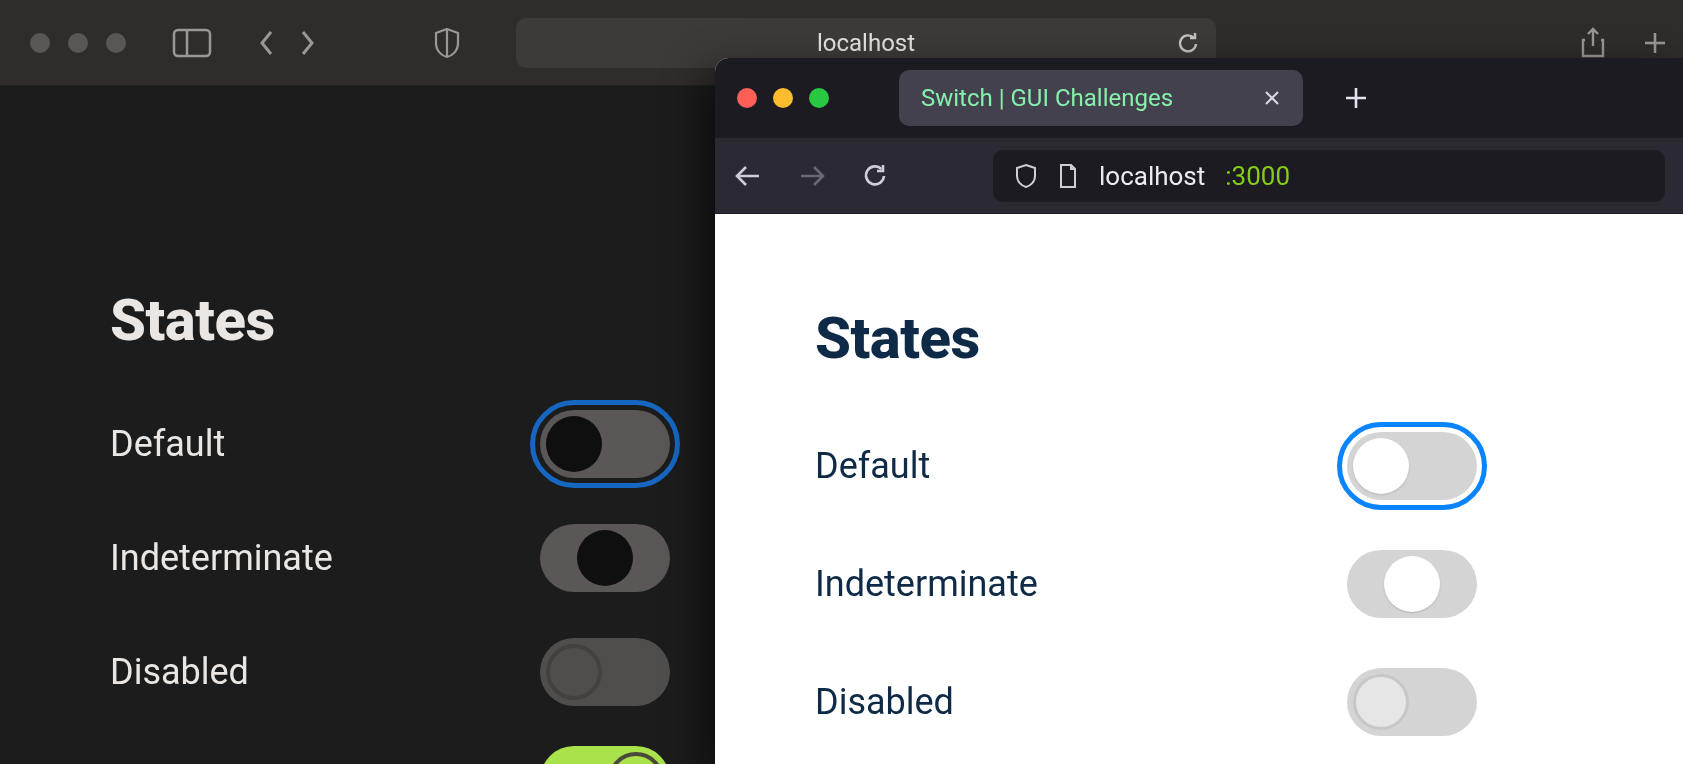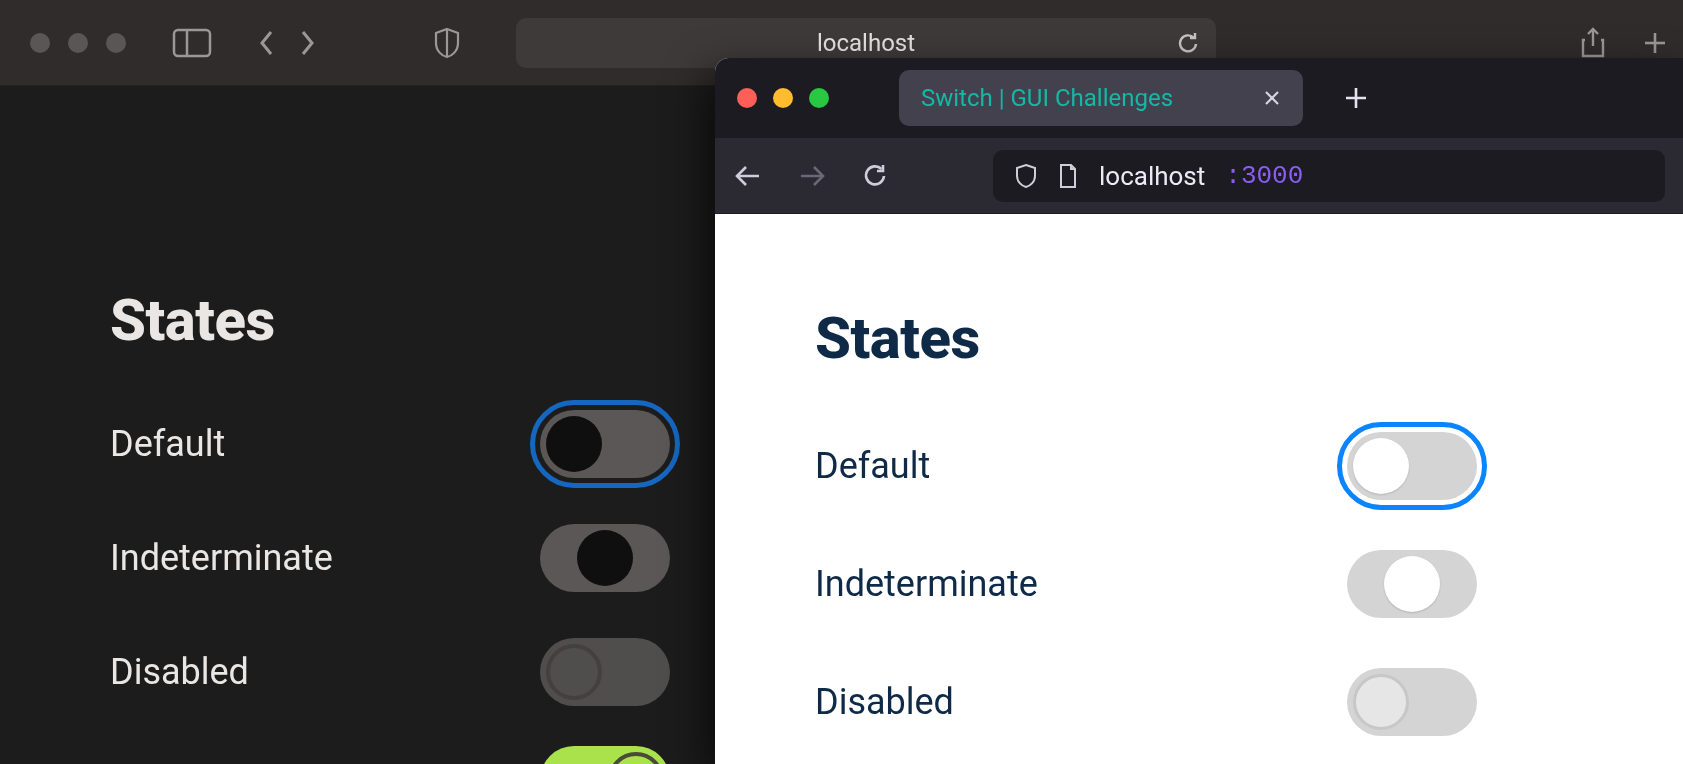--- a/index.html
+++ b/index.html
@@ -94,40 +94,40 @@
   .ff-traffic .dot { width: 20px; height: 20px; border-radius: 50%; }
   .ff-traffic .close { background: #ff5f57; }
   .ff-traffic .min   { background: #febc2e; }
   .ff-traffic .max   { background: #28c840; }
   .ff-tab {
     margin-left: 56px;
     background: #42414d;
     height: 56px; border-radius: 10px;
     display: flex; align-items: center; gap: 90px;
     padding: 8px 22px;
-    color: #14b8a6; font-size: 24px;
+    color: #86efac; font-size: 24px;
   }
   .ff-tab .x { color: #d9d6e3; font-size: 24px; }
   .ff-plus { margin-left: 26px; color: #e6e3ee; }
 
   .ff-toolbar {
     height: 76px; background: #2b2a33;
     display: flex; align-items: center; padding: 0 18px; gap: 34px;
     border-bottom: 1px solid #1c1b22;
   }
   .ff-nav { display: flex; gap: 34px; align-items: center; }
   .ff-nav svg { stroke: #cfcdd8; }
   .ff-nav .fwd svg { stroke: #6a6873; }
   .ff-address {
     flex: 1; height: 52px; background: #1c1b22; border-radius: 10px;
     display: flex; align-items: center; gap: 20px; padding: 0 22px;
     color: #eceaf3; font-size: 26px;
   }
   .ff-address .shield, .ff-address .page { color: #cfcdd8; display:flex; }
-  .ff-address .port { color: #8b5cf6; font-family: Liberation Mono, monospace; }
+  .ff-address .port { color: #84cc16; }
 
   .ff-page { padding: 90px 0 0 100px; color: #0e2a47; }
   .ff-page h1 { font-size: 58px; font-weight: 800; letter-spacing: -0.5px; color: #0e2a47; }
   .ff-page .row { width: 662px; margin-top: 60px; }
   .ff-page .row + .row { margin-top: 50px; }
   .ff-page .label { color: #0e2a47; font-size: 36px; }
 
   .toggle.light-default { background: #d4d4d4; }
   .toggle.light-default .thumb { background: #fff; box-shadow: 0 1px 2px rgba(0,0,0,0.15); }
   .focus-ring.light { border-color: #0a84ff; }

